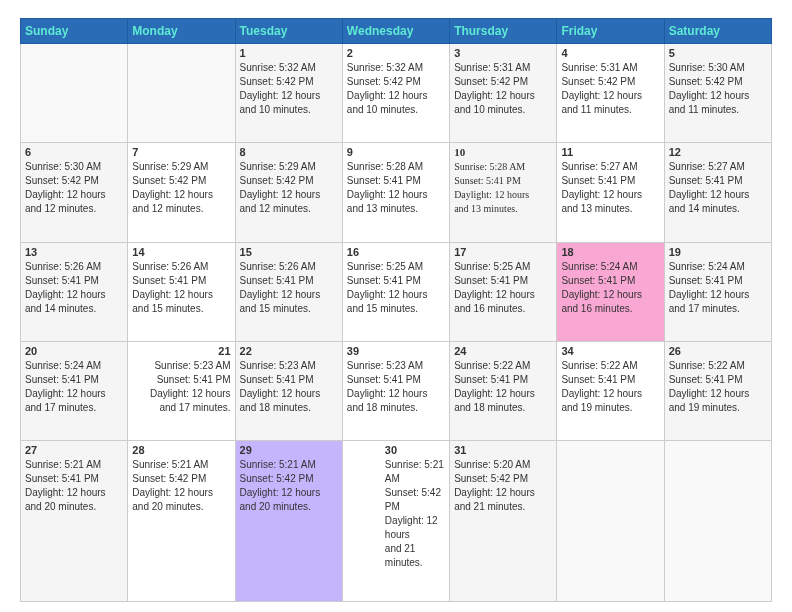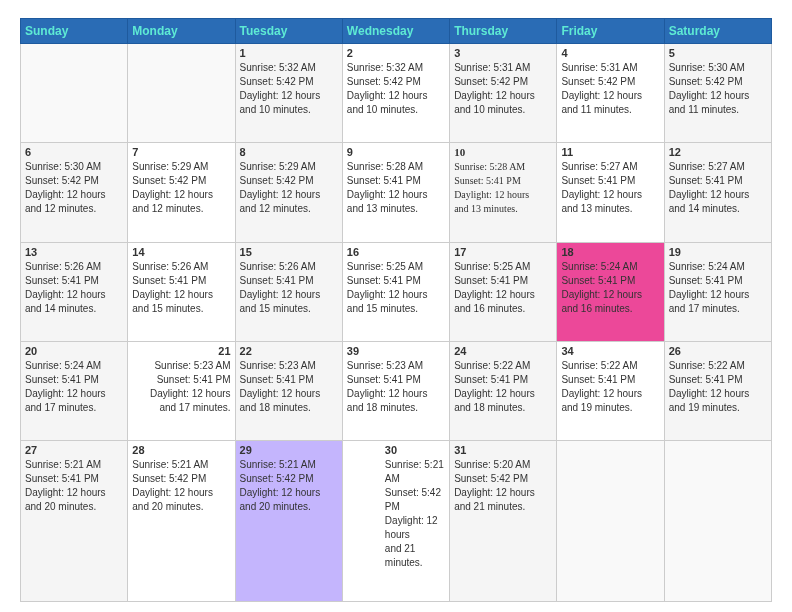--- a/index.html
+++ b/index.html
@@ -232,21 +232,21 @@
 Daylight: 12 hours
 and 15 minutes.</div>
           </td>
           <td style="background: rgb(245, 245, 245);">
             <span class="day-num">17</span>
             <div class="day-info" style="white-space: pre-line;">Sunrise: 5:25 AM
 Sunset: 5:41 PM
 Daylight: 12 hours
 and 16 minutes.</div>
           </td>
-          <td style="background: #ec4899;">
+          <td style="background: #f9a8d4;">
             <span class="day-num">18</span>
             <div class="day-info" style="white-space: pre-line;">Sunrise: 5:24 AM
 Sunset: 5:41 PM
 Daylight: 12 hours
 and 16 minutes.</div>
           </td>
           <td style="background: rgb(245, 245, 245);">
             <span class="day-num">19</span>
             <div class="day-info" style="white-space: pre-line;">Sunrise: 5:24 AM
 Sunset: 5:41 PM

